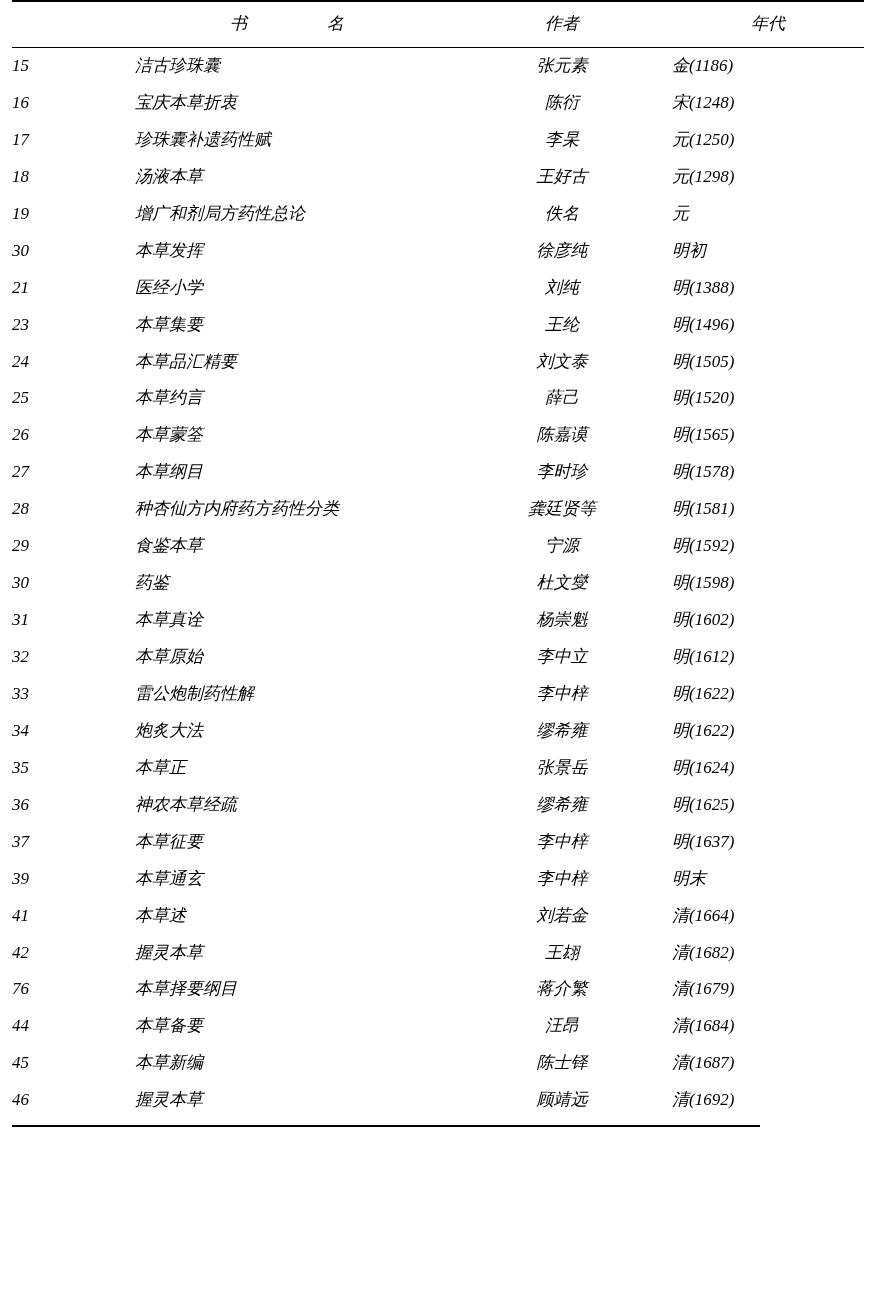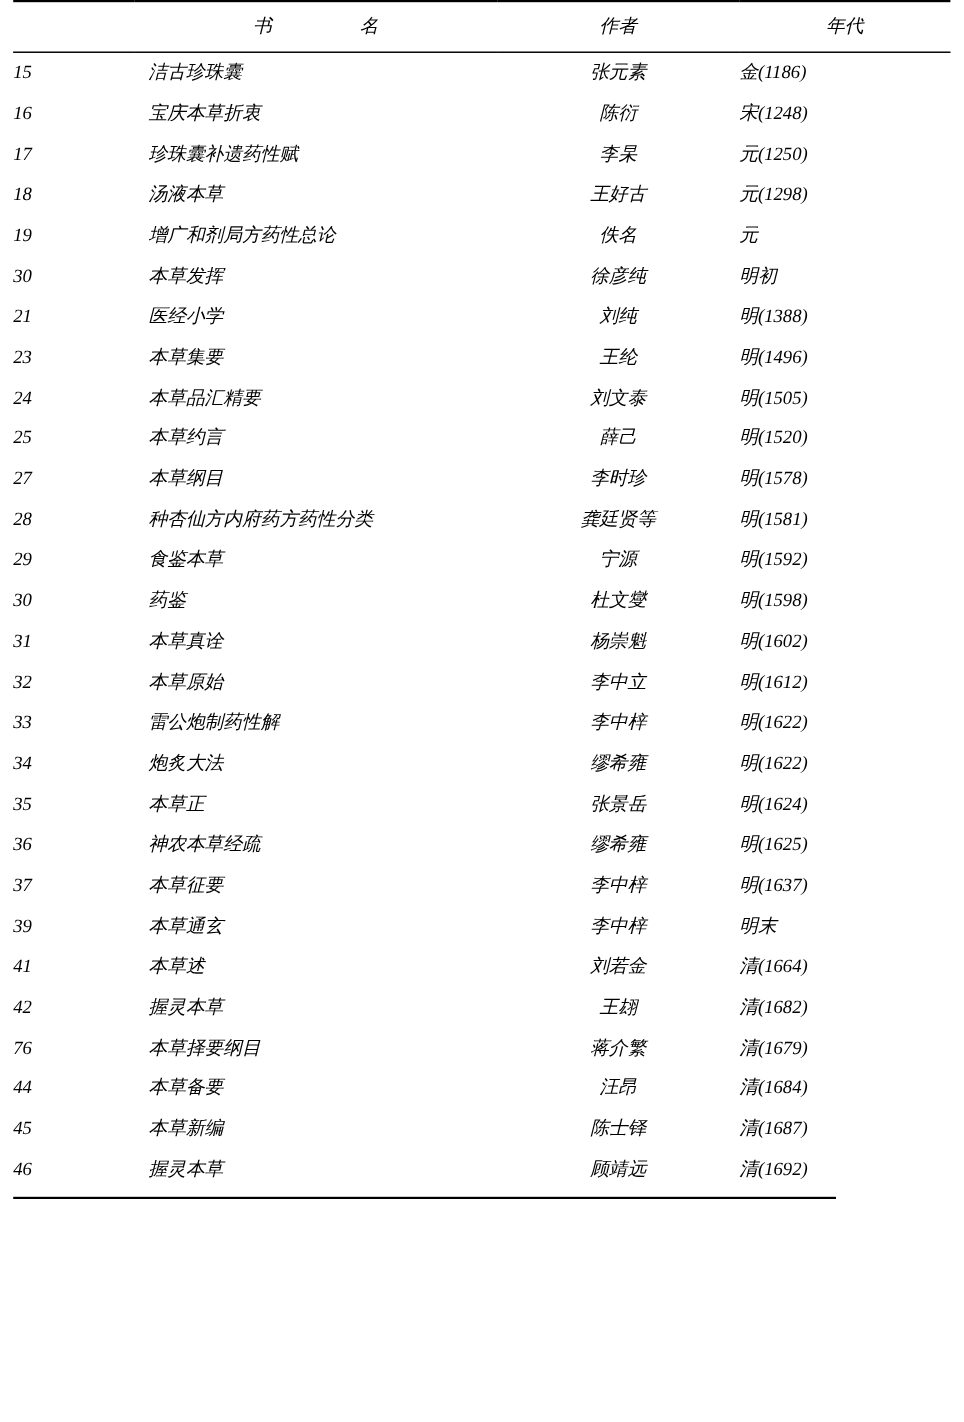--- a/index.html
+++ b/index.html
@@ -173,20 +173,28 @@
         </tr>
         <tr>
           <td class="num">25</td>
           <td class="title">
             <span class="title-wrap">本草约言</span>
           </td>
           <td class="author">薛己</td>
           <td class="era">明(1520)</td>
         </tr>
         <tr>
+          <td class="num">26</td>
+          <td class="title">
+            <span class="title-wrap">本草蒙筌</span>
+          </td>
+          <td class="author">陈嘉谟</td>
+          <td class="era">明(1565)</td>
+        </tr>
+        <tr>
           <td class="num">27</td>
           <td class="title">
             <span class="title-wrap">本草纲目</span>
           </td>
           <td class="author">李时珍</td>
           <td class="era">明(1578)</td>
         </tr>
         <tr>
           <td class="num">28</td>
           <td class="title">

